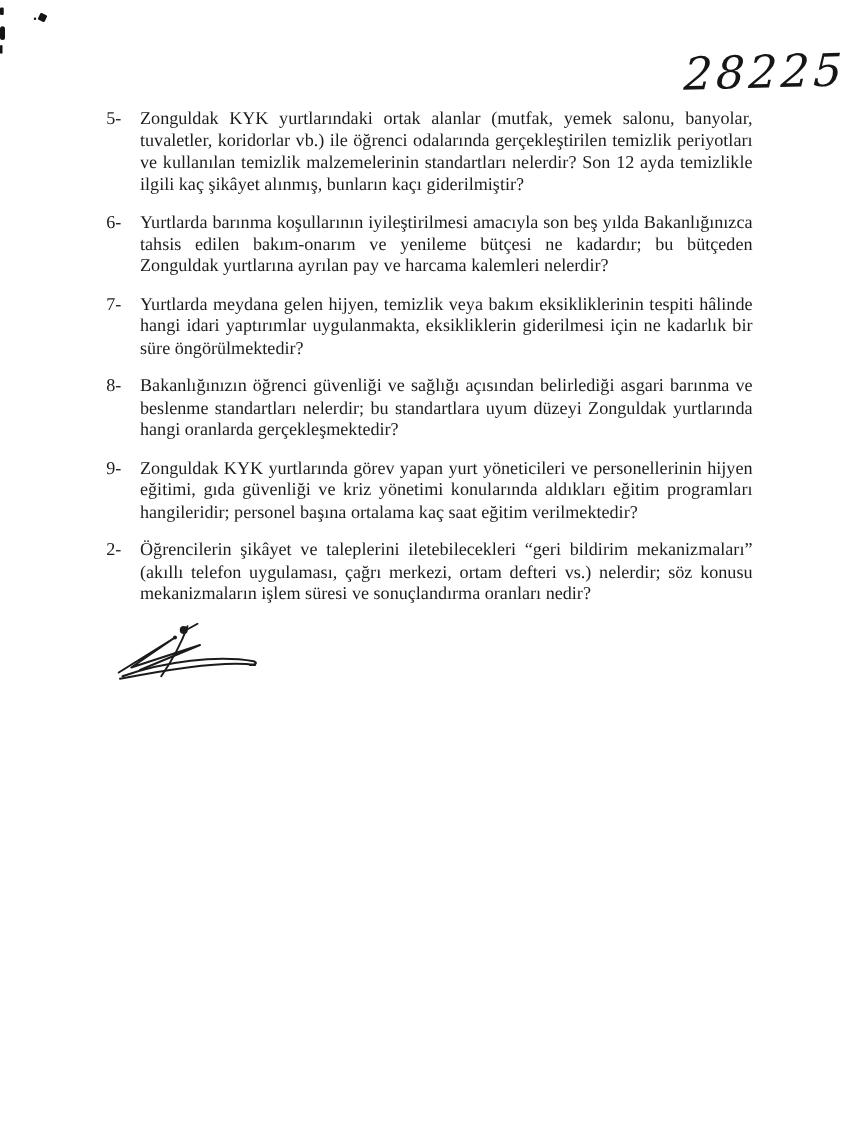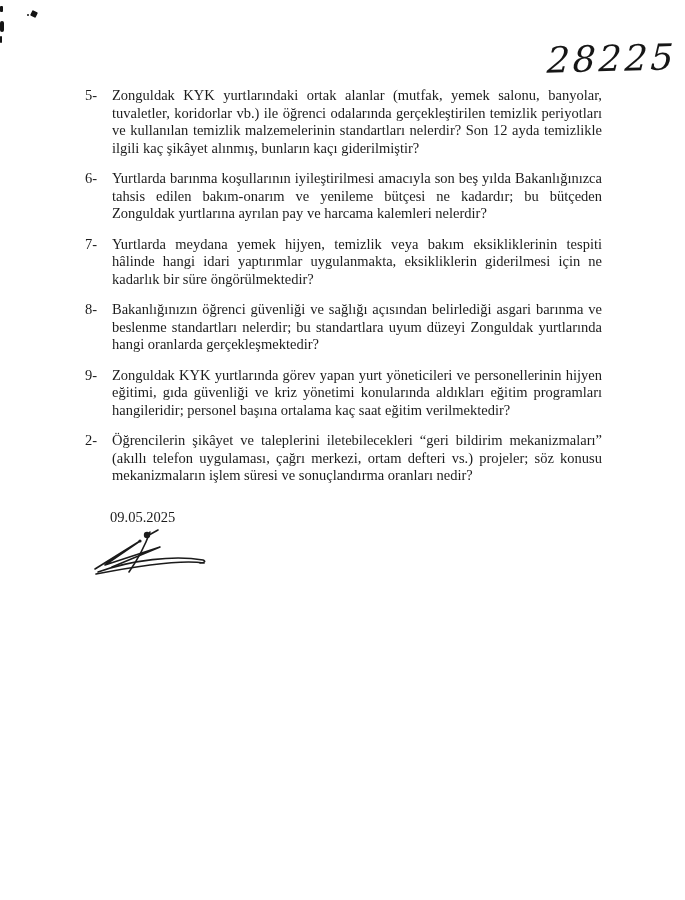--- a/index.html
+++ b/index.html
@@ -91,40 +91,39 @@
       <div class="qtext">Zonguldak KYK yurtlarındaki ortak alanlar (mutfak, yemek salonu, banyolar, tuvaletler, koridorlar vb.) ile öğrenci odalarında gerçekleştirilen temizlik periyotları ve kullanılan temizlik malzemelerinin standartları nelerdir? Son 12 ayda temizlikle ilgili kaç şikâyet alınmış, bunların kaçı giderilmiştir?</div>
     </div>
 
     <div class="question">
       <span class="qnum">6-</span>
       <div class="qtext">Yurtlarda barınma koşullarının iyileştirilmesi amacıyla son beş yılda Bakanlığınızca tahsis edilen bakım-onarım ve yenileme bütçesi ne kadardır; bu bütçeden Zonguldak yurtlarına ayrılan pay ve harcama kalemleri nelerdir?</div>
     </div>
 
     <div class="question">
       <span class="qnum">7-</span>
-      <div class="qtext">Yurtlarda meydana yemek hijyen, temizlik veya bakım eksikliklerinin tespiti hâlinde hangi idari yaptırımlar uygulanmakta, eksikliklerin giderilmesi için ne kadarlık bir süre öngörülmektedir?</div>
+      <div class="qtext">Yurtlarda meydana gelen hijyen, temizlik veya bakım eksikliklerinin tespiti hâlinde hangi idari yaptırımlar uygulanmakta, eksikliklerin giderilmesi için ne kadarlık bir süre öngörülmektedir?</div>
     </div>
 
     <div class="question">
       <span class="qnum">8-</span>
       <div class="qtext">Bakanlığınızın öğrenci güvenliği ve sağlığı açısından belirlediği asgari barınma ve beslenme standartları nelerdir; bu standartlara uyum düzeyi Zonguldak yurtlarında hangi oranlarda gerçekleşmektedir?</div>
     </div>
 
     <div class="question">
       <span class="qnum">9-</span>
       <div class="qtext">Zonguldak KYK yurtlarında görev yapan yurt yöneticileri ve personellerinin hijyen eğitimi, gıda güvenliği ve kriz yönetimi konularında aldıkları eğitim programları hangileridir; personel başına ortalama kaç saat eğitim verilmektedir?</div>
     </div>
 
     <div class="question">
       <span class="qnum">2-</span>
-      <div class="qtext">Öğrencilerin şikâyet ve taleplerini iletebilecekleri “geri bildirim mekanizmaları” (akıllı telefon uygulaması, çağrı merkezi, ortam defteri vs.) projeler; söz konusu mekanizmaların işlem süresi ve sonuçlandırma oranları nedir?</div>
+      <div class="qtext">Öğrencilerin şikâyet ve taleplerini iletebilecekleri “geri bildirim mekanizmaları” (akıllı telefon uygulaması, çağrı merkezi, ortam defteri vs.) nelerdir; söz konusu mekanizmaların işlem süresi ve sonuçlandırma oranları nedir?</div>
     </div>
 
 
-    <div class="date-line">09.05.2025</div>
 
     <div class="signature">
       <svg width="118" height="50" viewBox="0 0 118 50" xmlns="http://www.w3.org/2000/svg">
         <g fill="none" stroke="#1b1b1b" stroke-width="1.6" stroke-linecap="round" stroke-linejoin="round">
           <path d="M3,40 L48,12 L13,36 L68,18 L20,38"></path>
           <path d="M6,43 C40,31 82,26 111,31 C114,32 113,34 108,34"></path>
           <path d="M4,45 C45,37 88,30 112,34"></path>
           <path d="M58,3 C54,14 46,30 37,43"></path>
           <path d="M57,6 L66,1"></path>
         </g>

